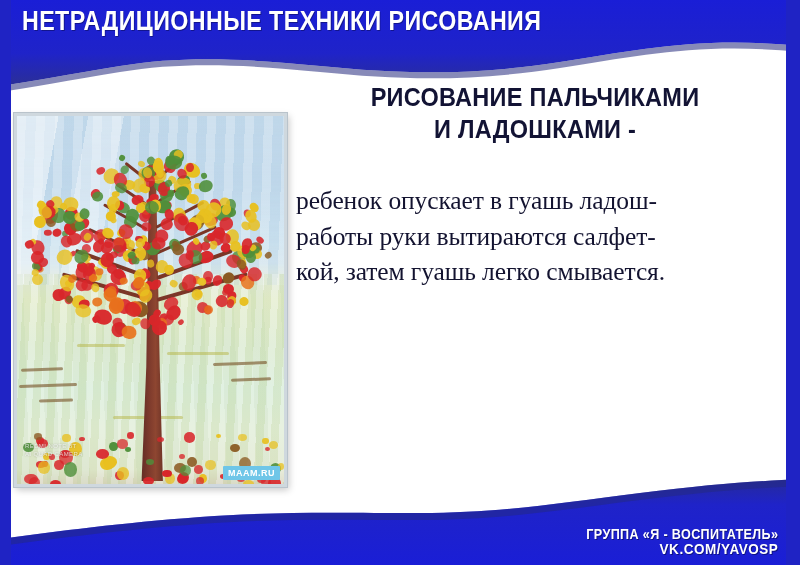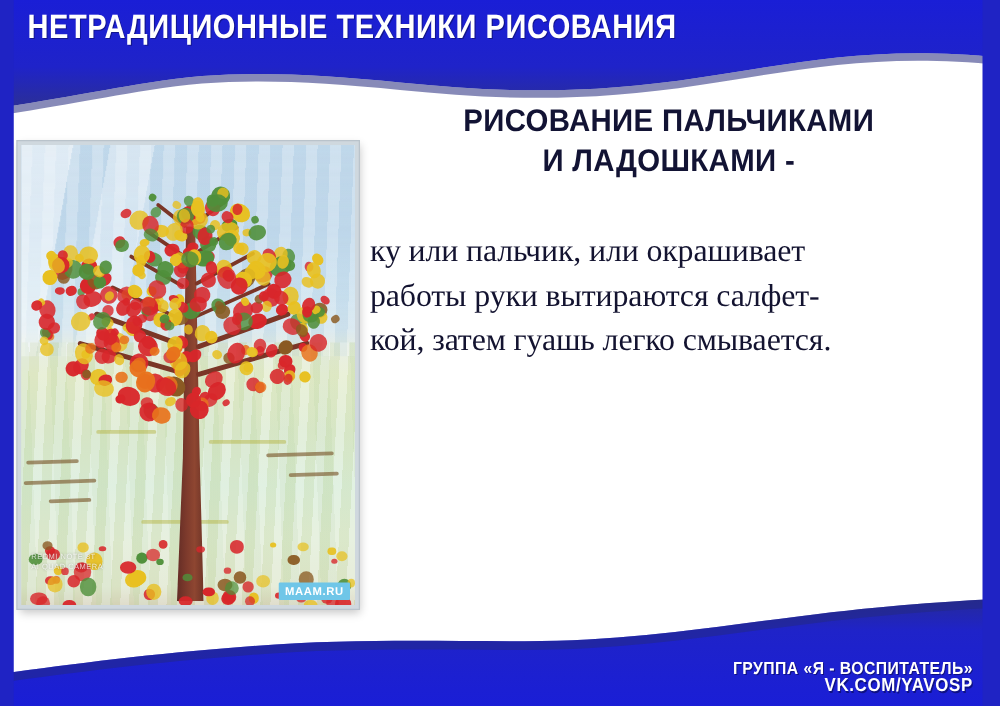--- a/index.html
+++ b/index.html
@@ -307,21 +307,21 @@
 
   <div class="frame-edge frame-left"></div>
   <div class="frame-edge frame-right"></div>
 
   <div class="heading">
     <span>РИСОВАНИЕ ПАЛЬЧИКАМИ</span>
     <span>И ЛАДОШКАМИ -</span>
   </div>
 
   <div class="body-text">
-    <span>ку или пальчик, или окрашивает</span>
+    <span>ребенок опускает в гуашь ладош-</span>
     <span>работы руки вытираются салфет-</span>
     <span>кой, затем гуашь легко смывается.</span>
   </div>
 
   <div class="photo-wrap">
     <div class="photo-inner">
 
       <div class="wash sky-streaks"></div>
       <div class="wash ground-streaks"></div>
 

